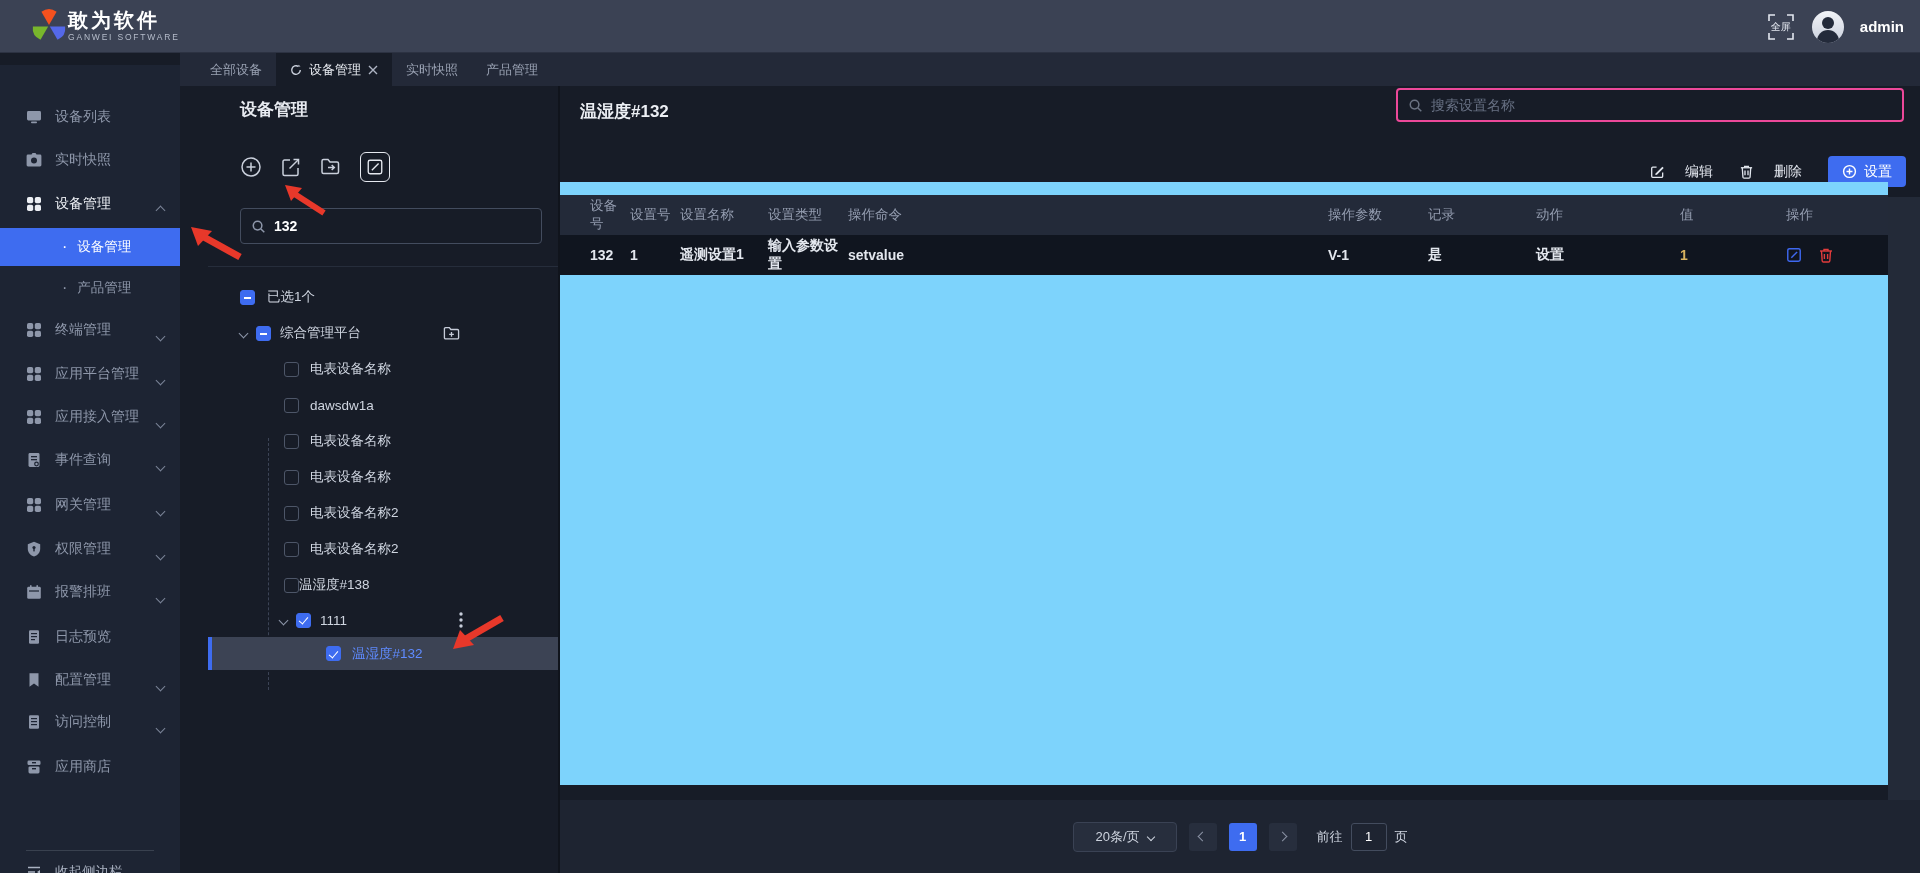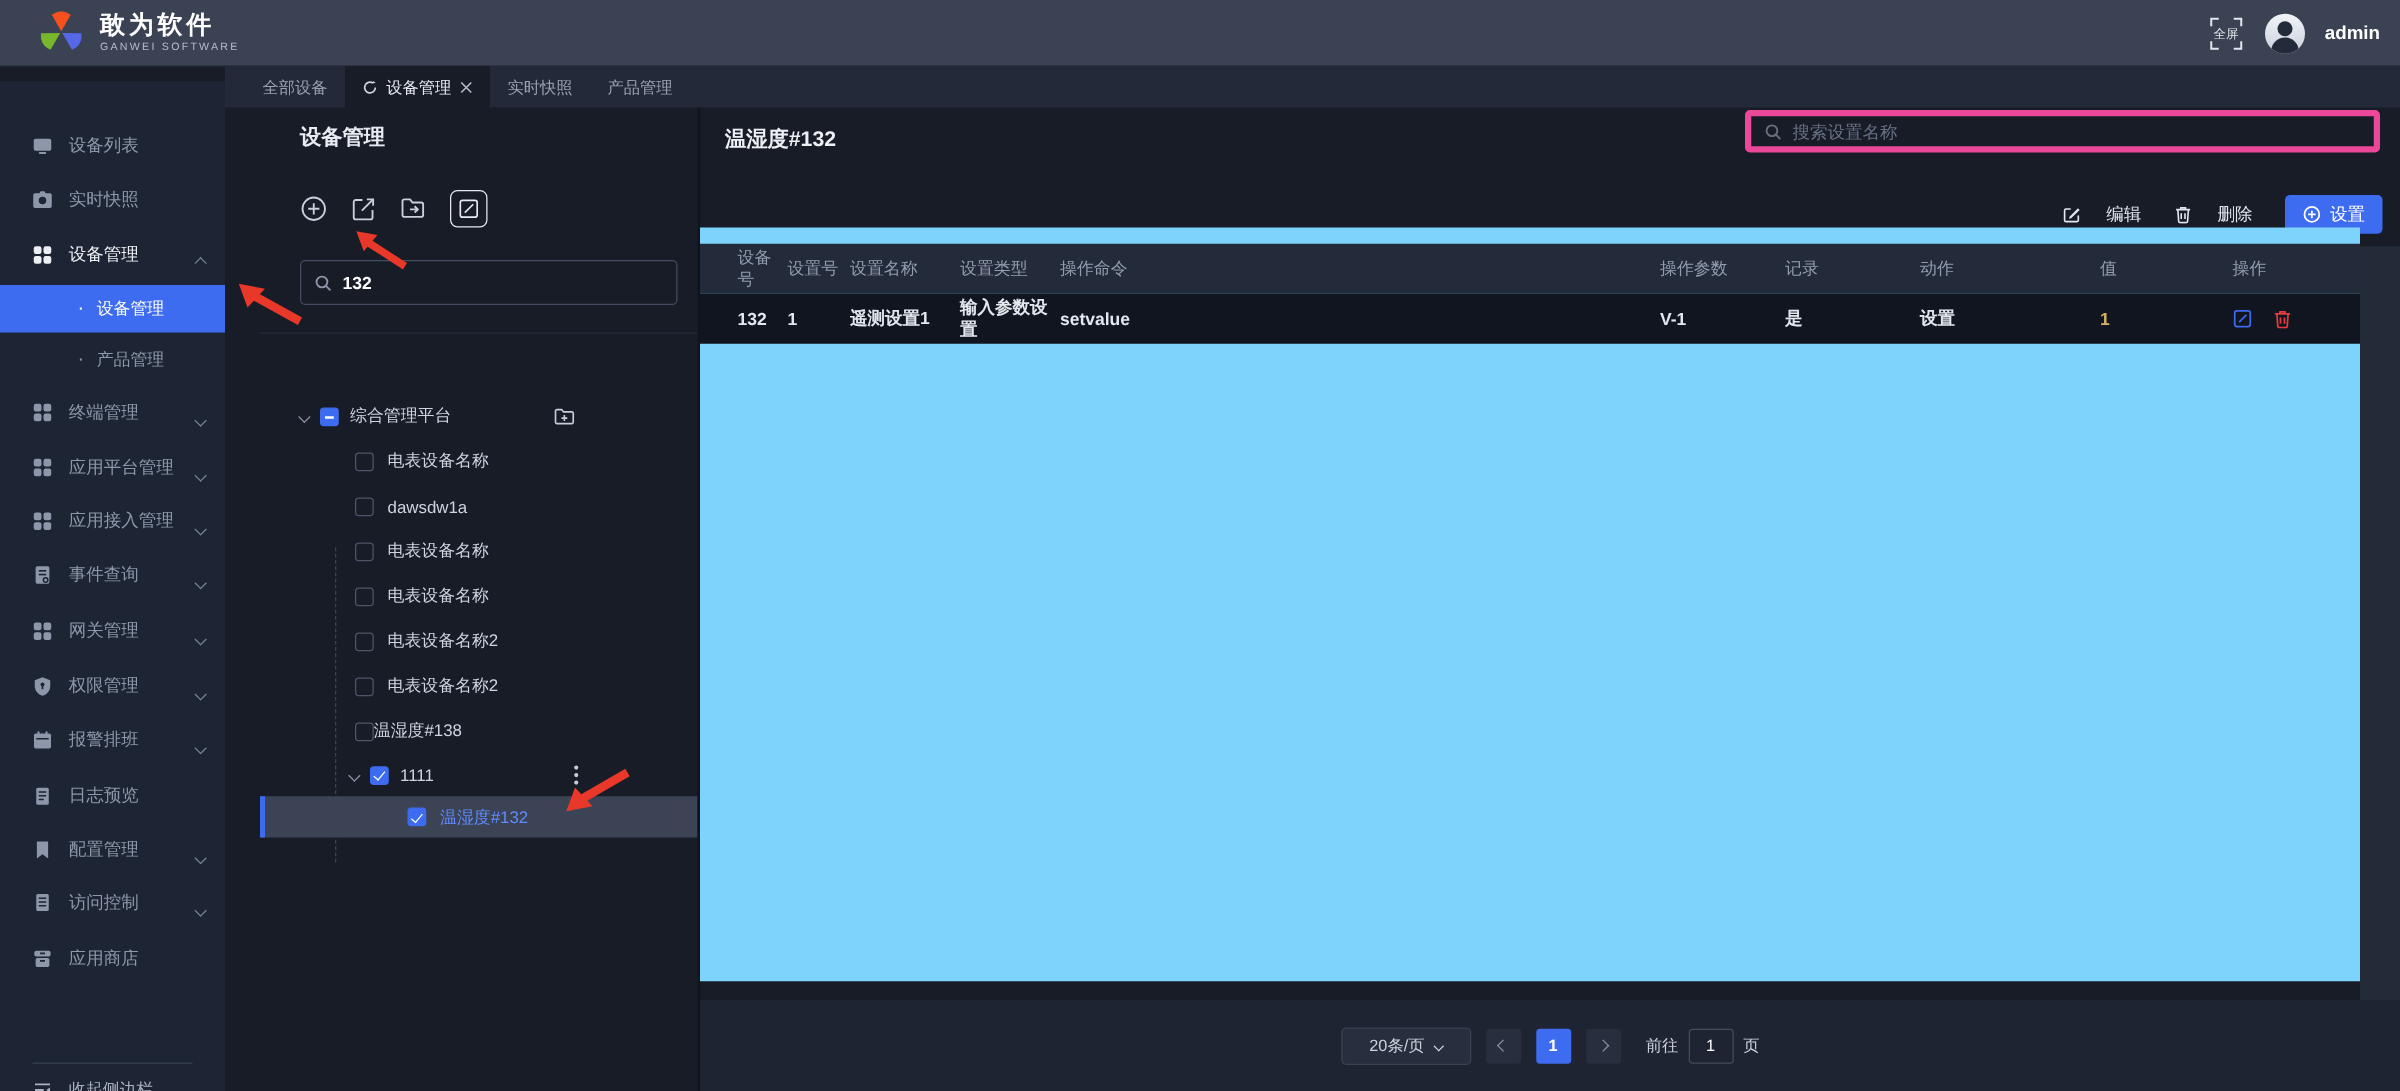--- a/index.html
+++ b/index.html
@@ -4,21 +4,21 @@
 <style>
   *{margin:0;padding:0;box-sizing:border-box}
   html,body{background:#0e121a}
   body{font-family:"Liberation Sans","DejaVu Sans",sans-serif}
   .canvas{position:relative;width:1920px;height:873px;background:#171c27;overflow:hidden}
   .abs{position:absolute}
   svg{display:block}
 
   
   .topbar{position:absolute;left:0;top:0;width:1920px;height:53px;background:#3b4254;border-bottom:1px solid #2c3242;display:flex;align-items:center}
-  .brand{display:flex;align-items:center;gap:12px;padding-left:30px}
+  .brand{display:flex;align-items:center;padding-left:30px}
   .brand-txt .cn{font-size:20px;font-weight:bold;color:#fff;letter-spacing:3px;line-height:20px}
   .brand-txt .en{font-size:8.5px;color:#b6bdcb;letter-spacing:1.8px;margin-top:2px}
   .top-right{position:absolute;right:16px;top:0;height:53px;display:flex;align-items:center;gap:16px}
   .fsbox{width:30px;height:30px;position:relative;color:#e3e7ef;cursor:pointer}
   .fsbox .fs-label{position:absolute;left:0;top:0;width:100%;height:100%;display:flex;align-items:center;justify-content:center;font-size:10px;color:#e3e7ef}
   .avatar{width:32px;height:32px;border-radius:50%;background:linear-gradient(180deg,#f2f4f8,#c9cfdc);position:relative;overflow:hidden}
   .avatar .head{position:absolute;left:10px;top:6px;width:12px;height:12px;border-radius:50%;background:#232a3a}
   .avatar .bust{position:absolute;left:5px;top:19px;width:22px;height:14px;border-radius:11px 11px 0 0;background:#232a3a}
   .username{color:#fff;font-size:15px;font-weight:bold}
 
@@ -67,21 +67,21 @@
   .sel-bar{position:absolute;left:0;top:0;width:4px;height:33px;background:#3e6cf0}
   .kebab{position:absolute;right:95px;color:#c6ccd9}
   .treeplus{position:absolute;right:98px;color:#c6ccd9}
 
   
   .vdivider{position:absolute;left:558px;top:86px;width:2px;height:787px;background:#10141c}
 
   
   .detail{position:absolute;left:560px;top:86px;width:1360px;height:787px}
   .d-title{position:absolute;left:20px;top:14px;font-size:17px;font-weight:bold;color:#eceff4}
-  .d-search{position:absolute;left:836px;top:2px;width:508px;height:34px;border:5px solid #ec4899;border-radius:4px;display:flex;align-items:center;padding:0 10px;gap:8px;color:#6b7383}
+  .d-search{position:absolute;left:836px;top:2px;width:508px;height:34px;border:2px solid #ec4899;border-radius:4px;display:flex;align-items:center;padding:0 10px;gap:8px;color:#6b7383}
   .d-search input{flex:1;background:transparent;border:none;outline:none;color:#dfe3ea;font-size:14px;font-family:inherit;min-width:0}
   .d-search input::placeholder{color:#677083}
   .ttabs{position:absolute;left:20px;top:70px;display:flex}
   .ttab{height:31px;display:flex;align-items:center;justify-content:center;min-width:124px;padding:0 24px;margin-right:-14px;clip-path:polygon(13px 0,calc(100% - 13px) 0,100% 100%,0 100%);background:#2b3242;color:#656f85;font-size:13.5px;cursor:pointer}
   .ttab.active{background:#3e6cf0;color:#fff;z-index:2}
   .d-actions{position:absolute;right:14px;top:70px;height:31px;display:flex;align-items:center;gap:26px}
   .link-btn{display:flex;align-items:center;gap:20px;color:#e2e6ee;font-size:14px;cursor:pointer}
   .link-btn .ic{width:15px;height:15px}
   .btn-primary{display:flex;align-items:center;gap:7px;background:#3e6cf0;color:#fff;font-size:14px;border-radius:4px;height:31px;padding:0 14px;cursor:pointer}
   .card{position:absolute;left:0;top:96px;width:1328px;height:603px;background:#7dd3fc}
@@ -359,20 +359,24 @@
     <div class="searchbox">
       <svg width="15" height="15" viewBox="0 0 16 16" fill="none" stroke="currentColor" stroke-width="1.6">
           <circle cx="7" cy="7" r="4.6"></circle>
           <path d="M10.6 10.6 L14.2 14.2"></path>
         </svg>
       <input type="text" value="132" style="">
     </div>
 
     <div class="tree-divider"></div>
 
+    <div class="trow" style="top:196px;padding-left:32px;gap:12px">
+      <span class="cb ind"></span>
+      <span>已选1个</span>
+    </div>
 
     <div class="trow" style="top:232px;padding-left:32px;gap:9px">
       <span class="chv" style="color:#8e97aa"></span>
       <span class="cb ind"></span>
       <span>综合管理平台</span>
       <svg class="treeplus" width="17" height="17" viewBox="0 0 18 18" fill="none" stroke="currentColor" stroke-width="1.4">
           <path d="M1.5 4 a1.2 1.2 0 0 1 1.2 -1.2 h4 l1.6 2 h7 A1.2 1.2 0 0 1 16.5 6 V13.5 a1.2 1.2 0 0 1 -1.2 1.2 H2.7 A1.2 1.2 0 0 1 1.5 13.5 Z"></path>
           <path d="M9 7.5 v5 M6.5 10 h5"></path>
         </svg>
     </div>

